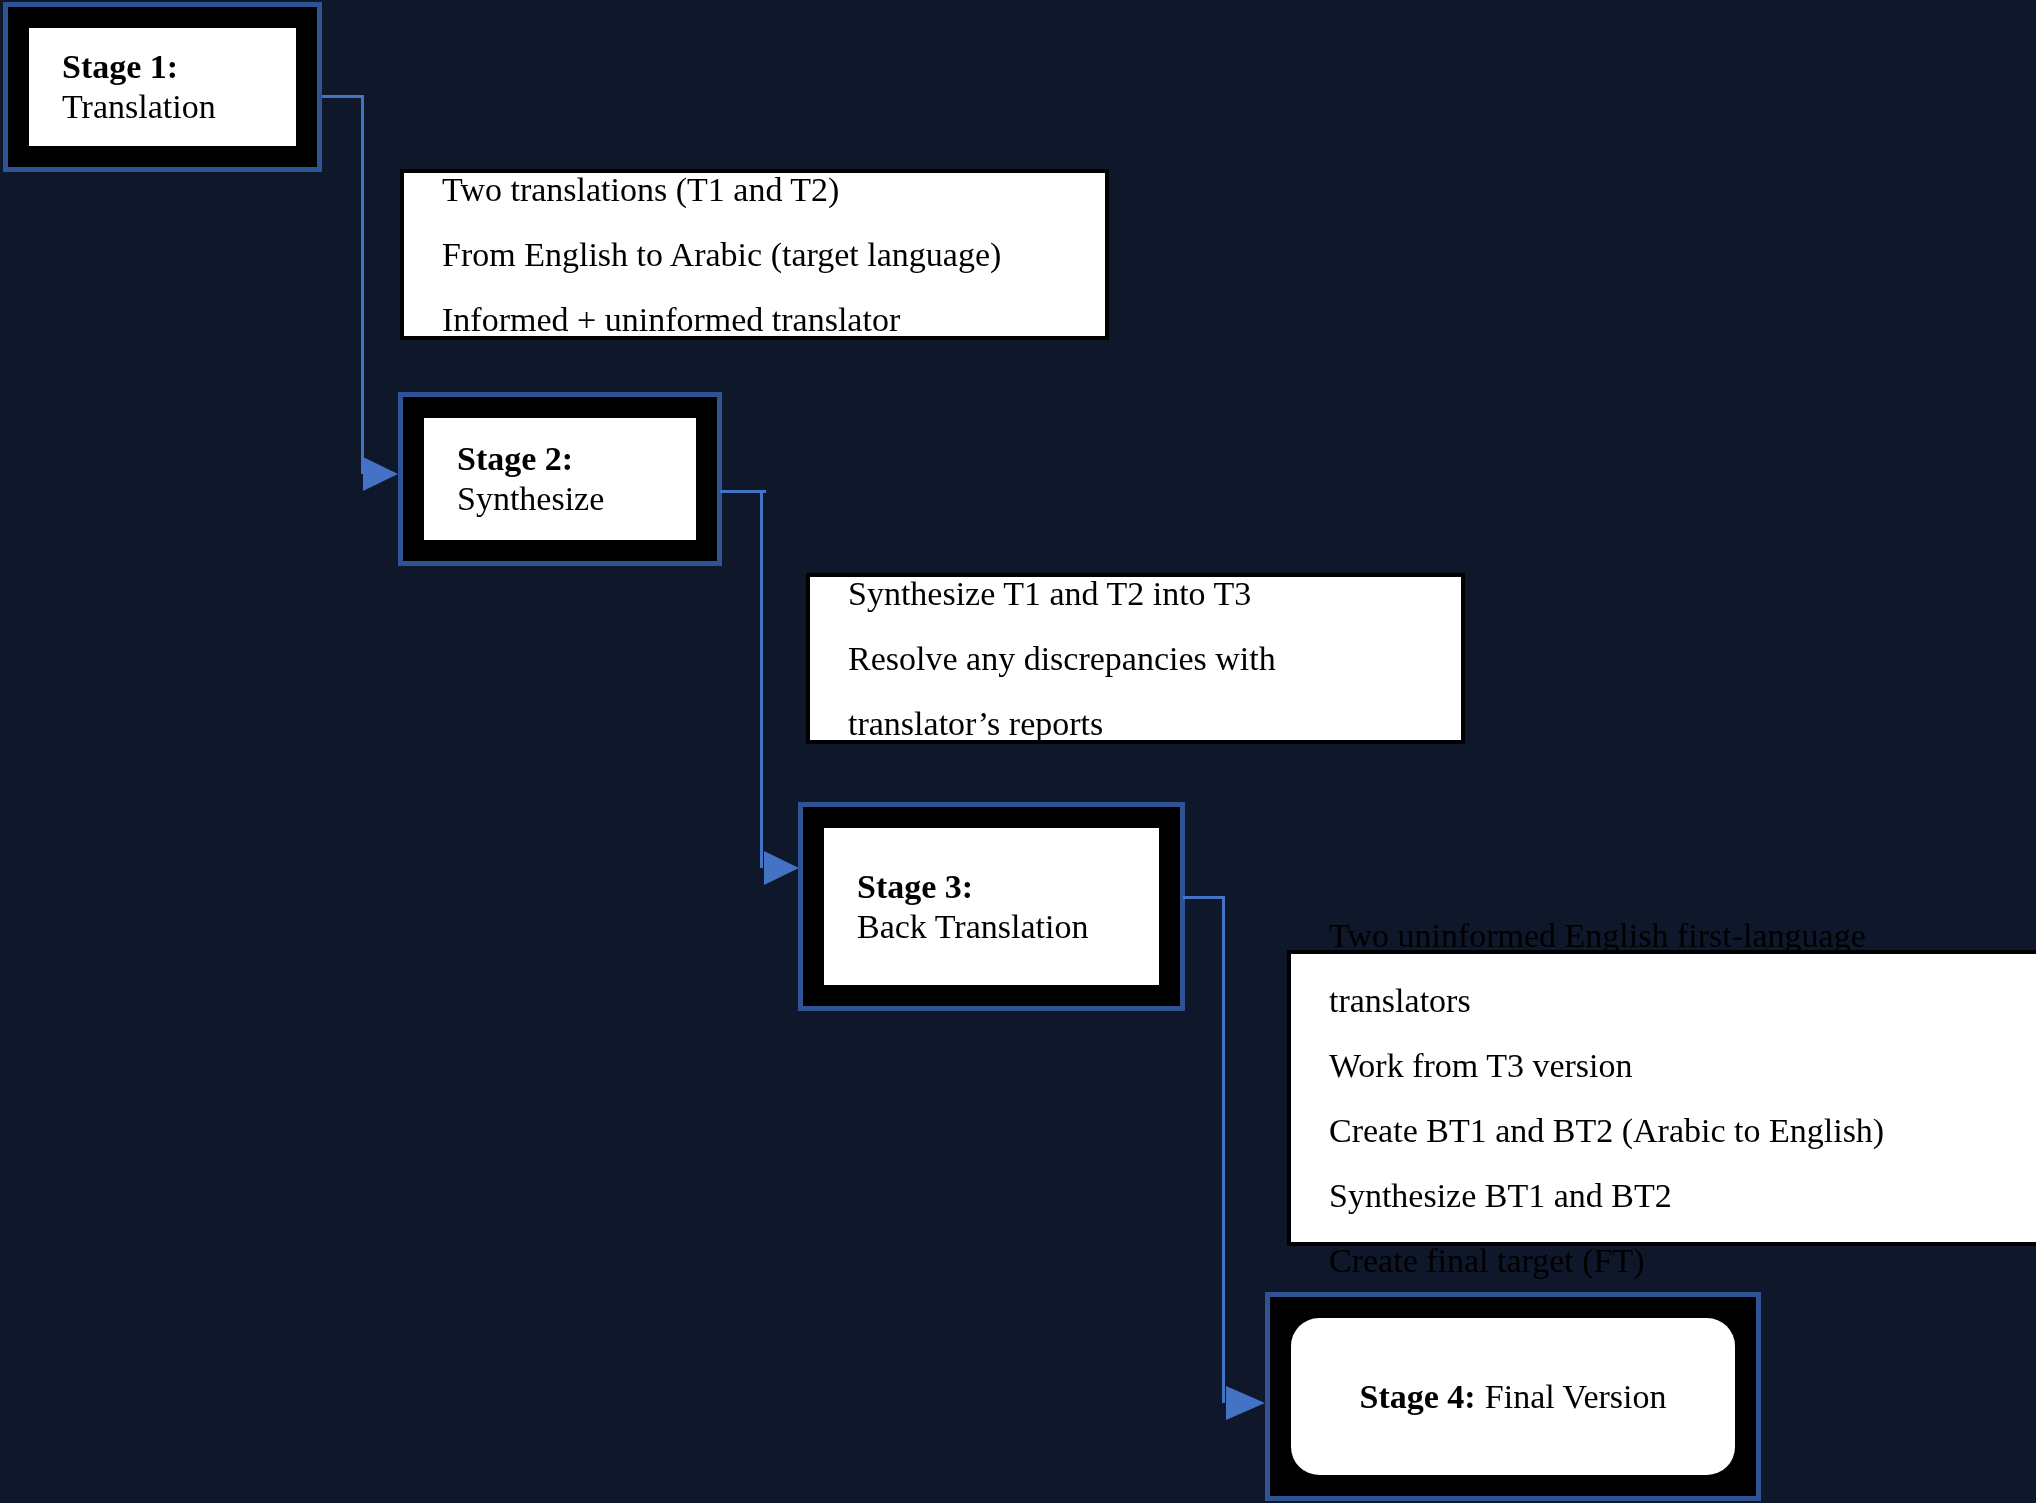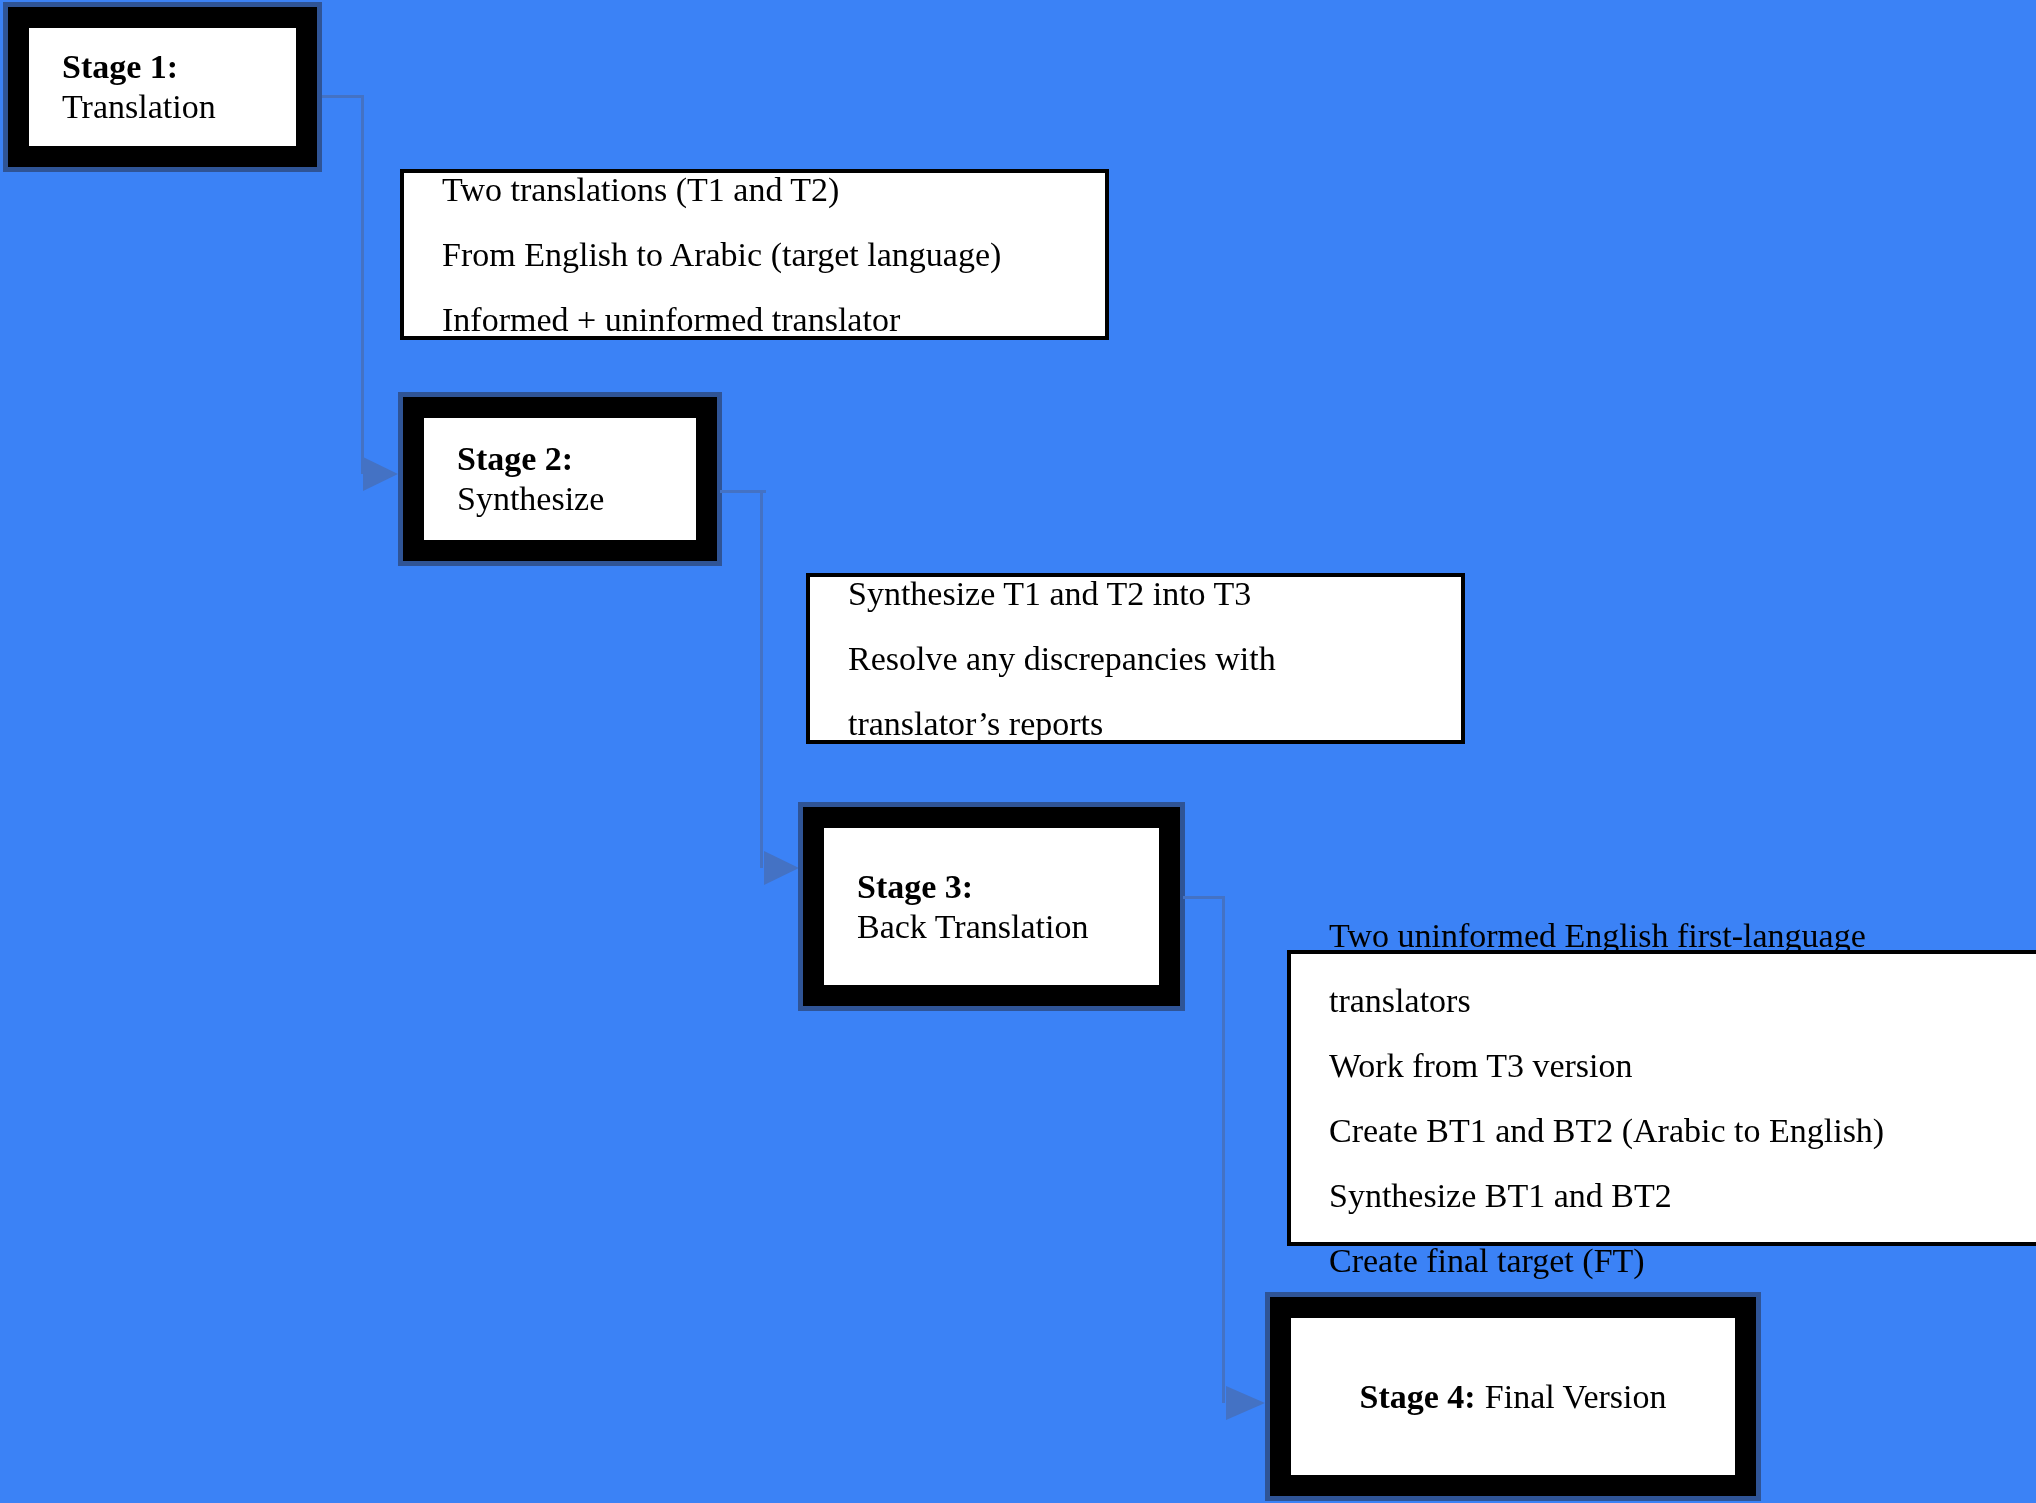--- a/index.html
+++ b/index.html
@@ -4,21 +4,21 @@
 <style>
   html, body {
     margin: 0;
     padding: 0;
     background: #ffffff;
   }
   .canvas {
     position: relative;
     width: 2036px;
     height: 1503px;
-    background: #3b82f6;
+    background: #0f172a;
     font-family: "Liberation Serif", "DejaVu Serif", serif;
     color: #000000;
     overflow: hidden;
   }
 
   
   .stage {
     position: absolute;
     box-sizing: border-box;
     border: 5px solid #2f5496;
@@ -41,20 +41,21 @@
   .stage-1 { left: 3px;    top: 2px;    width: 319px; height: 170px; }
   .stage-2 { left: 398px;  top: 392px;  width: 324px; height: 174px; }
   .stage-3 { left: 798px;  top: 802px;  width: 387px; height: 209px; }
   .stage-4 { left: 1265px; top: 1292px; width: 496px; height: 209px; }
 
   .stage-4 .stage-inner {
     padding-left: 0;
     align-items: center;
     flex-direction: row;
     justify-content: center;
+    border-radius: 28px;
   }
   .stage-4 .stage-name { margin-left: 0.27em; }
 
   
   .ann {
     position: absolute;
     box-sizing: border-box;
     border: 4px solid #000000;
     background: #ffffff;
     display: flex;

